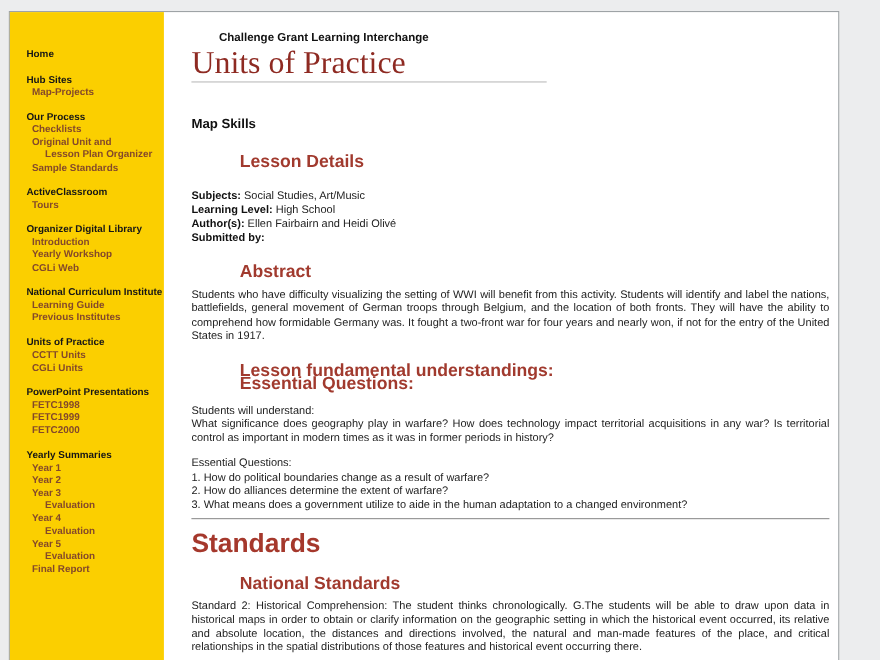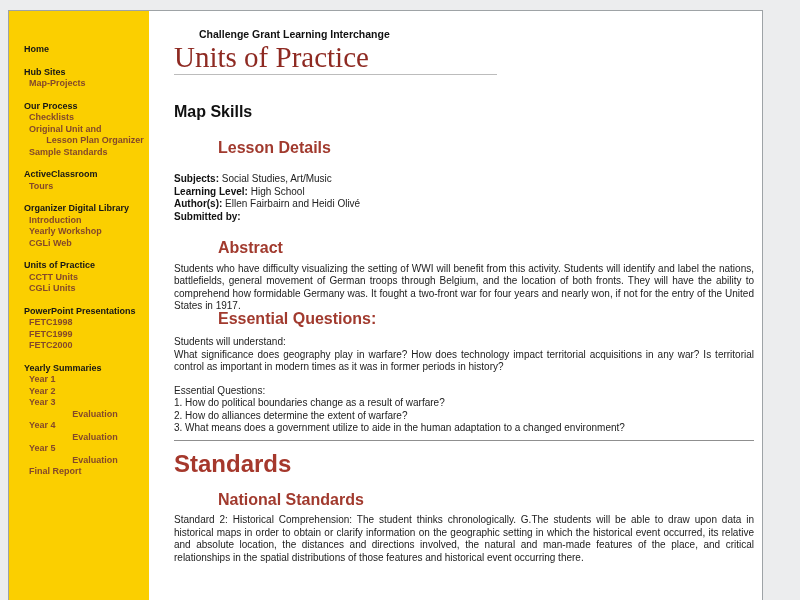--- a/index.html
+++ b/index.html
@@ -31,39 +31,39 @@
   .sgroup + .sgroup { margin-top: 11px; }
   .shead { padding-left: 15px; color: #161616; text-decoration: none; display: block; }
   a.shead { cursor: pointer; }
   .slink {
     display: block;
     padding-left: 20px;
     color: #84492a;
     text-decoration: none;
     cursor: pointer;
   }
-  .slink.ind { padding-left: 32px; text-align: center; }
+  .slink.ind { padding-left: 32px; }
   
   .content {
     margin-left: 140px;
     padding: 17px 8px 0 25px;
     color: #222222;
     font-size: 10px;
     line-height: 12.5px;
   }
   .eyebrow { font-size: 10.5px; font-weight: bold; color: #111111; margin-left: 25px; }
   .site-title {
     font-family: "Liberation Serif", serif;
     font-size: 29px;
     line-height: 30px;
     color: #8e2a22;
     margin-top: 1px;
   }
   .title-rule { width: 323px; border-bottom: 1px solid #bcbcbc; margin-top: 2px; }
-  h1.page-title { font-size: 16px; line-height: 22px; color: #101010; margin-top: 26px; }
+  h1.page-title { font-size: 12px; line-height: 22px; color: #101010; margin-top: 26px; }
   h3.red { font-size: 16px; line-height: 12.5px; color: #a13a2e; margin-top: 19px; padding-left: 44px; }
   h3.red.stacked { margin-top: 0; }
   h2.red { font-size: 24px; line-height: 22px; color: #a5382c; margin-top: 12px; }
   .fields { margin-top: 19px; }
   .fields b { color: #111111; }
   p.body, .block { margin-top: 8px; }
   .just { text-align: justify; }
   .block { margin-top: 11px; }
   hr.divider { border: none; border-top: 1px solid #8f8f8f; margin-top: 5px; }
 </style>
@@ -89,20 +89,25 @@
     </div>
     <div class="sgroup">
       <div class="shead">ActiveClassroom</div>
       <a class="slink">Tours</a>
     </div>
     <div class="sgroup">
       <div class="shead">Organizer Digital Library</div>
       <a class="slink">Introduction</a>
       <a class="slink">Yearly Workshop</a>
       <a class="slink">CGLi Web</a>
+    </div>
+    <div class="sgroup">
+      <div class="shead">National Curriculum Institute</div>
+      <a class="slink">Learning Guide</a>
+      <a class="slink">Previous Institutes</a>
     </div>
     <div class="sgroup">
       <div class="shead">Units of Practice</div>
       <a class="slink">CCTT Units</a>
       <a class="slink">CGLi Units</a>
     </div>
     <div class="sgroup">
       <div class="shead">PowerPoint Presentations</div>
       <a class="slink">FETC1998</a>
       <a class="slink">FETC1999</a>
@@ -136,20 +141,21 @@
     <div class="fields">
       <div><b>Subjects:</b> <span>Social Studies, Art/Music</span></div>
       <div><b>Learning Level:</b> <span>High School</span></div>
       <div><b>Author(s):</b> <span>Ellen Fairbairn and Heidi Olivé</span></div>
       <div><b>Submitted by:</b> <span></span></div>
     </div>
 
     <h3 class="red">Abstract</h3>
     <p class="body just">Students who have difficulty visualizing the setting of WWI will benefit from this activity. Students will identify and label the nations, battlefields, general movement of German troops through Belgium, and the location of both fronts. They will have the ability to comprehend how formidable Germany was. It fought a two-front war for four years and nearly won, if not for the entry of the United States in 1917.</p>
 
+    <h3 class="red">Lesson fundamental understandings:</h3>
     <h3 class="red stacked">Essential Questions:</h3>
 
     <div class="block">
       <div>Students will understand:</div>
       <div class="just">What significance does geography play in warfare? How does technology impact territorial acquisitions in any war? Is territorial control as important in modern times as it was in former periods in history?</div>
     </div>
 
     <div class="block">
       <div>Essential Questions:</div>
       <div>1. How do political boundaries change as a result of warfare?</div>

